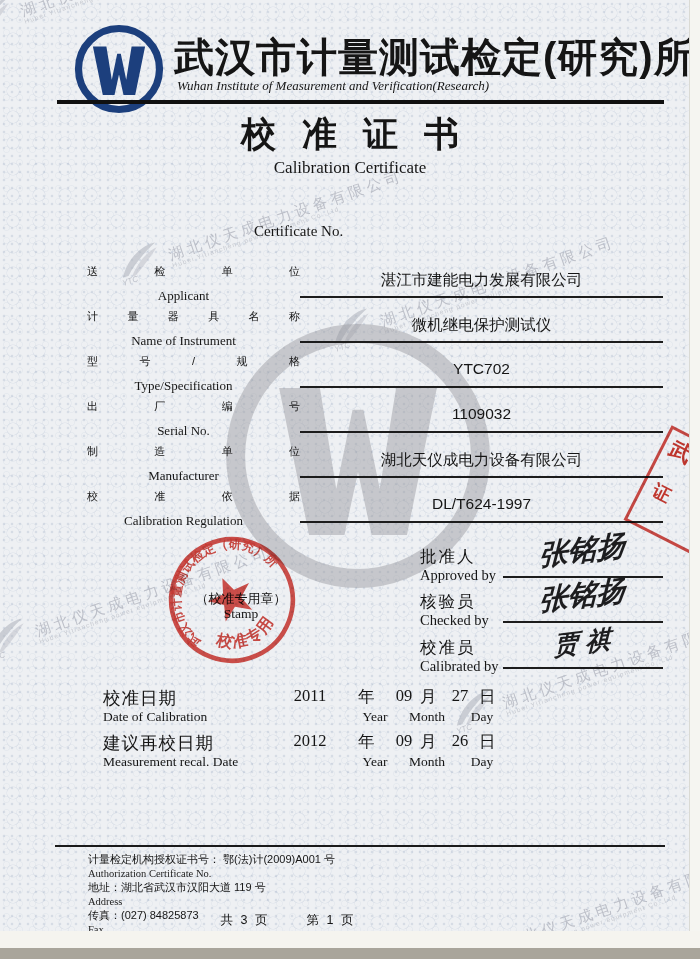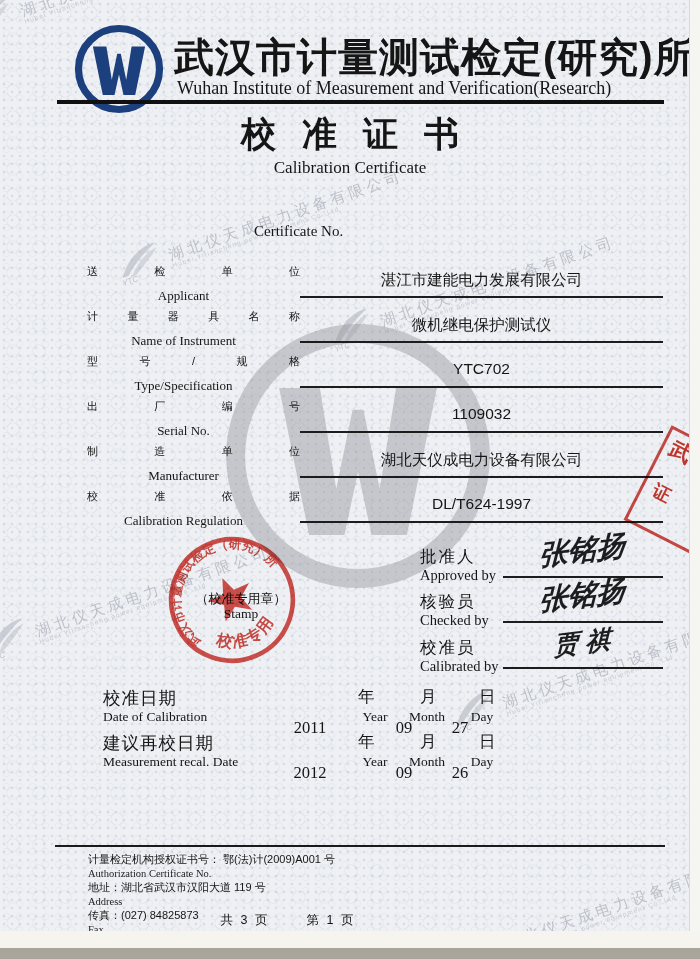--- a/index.html
+++ b/index.html
@@ -14,42 +14,42 @@
   .abs{position:absolute;}
   .serif{font-family:"Liberation Serif",serif;}
   
   .wm{position:absolute;display:flex;align-items:flex-end;gap:7px;transform:rotate(-19deg);
       transform-origin:0 50%;color:#b2b5bf;opacity:.8;z-index:1;white-space:nowrap;}
   .wm .wm-cn{font-size:15px;letter-spacing:4px;line-height:15px;}
   .wm .wm-en{font-size:6.5px;letter-spacing:1.2px;line-height:8px;color:#bdc0c8;}
   .swoosh{width:46px;height:36px;flex:0 0 auto;}
   
   .inst-cn{left:174px;top:30px;font-size:40px;font-weight:600;letter-spacing:1px;white-space:nowrap;}
-  .inst-en{left:177px;top:78px;font-size:18px;white-space:nowrap;}
+  .inst-en{left:177px;top:78px;font-size:13px;white-space:nowrap;font-style:italic;}
   .hrule{left:57px;top:100px;width:607px;height:3.5px;background:#101010;}
   .title-cn{left:0;top:111px;width:700px;text-align:center;font-size:35px;font-weight:700;
             letter-spacing:26px;text-indent:26px;}
   .title-en{left:0;top:158px;width:700px;text-align:center;font-size:17px;}
   .certno{left:262px;top:192px;font-size:16.5px;font-weight:600;letter-spacing:1px;}
   .certno-en{left:254px;top:223px;font-size:15px;}
   
   .fl-cn{left:87px;width:213px;font-size:11px;font-weight:500;text-align:justify;text-align-last:justify;}
   .fl-en{left:77px;width:213px;text-align:center;font-size:13px;}
   .fval{left:300px;width:363px;text-align:center;font-size:15.5px;}
   .fline{left:300px;width:363px;height:1.6px;background:#1c1c1c;}
   
   .al-cn{left:420px;font-size:16.5px;font-weight:500;letter-spacing:2px;}
   .al-en{left:420px;font-size:14.5px;}
   .aline{left:503px;width:160px;height:1.5px;background:#1c1c1c;}
   .sig{left:498px;width:168px;text-align:center;font-size:29px;font-weight:700;font-style:italic;
        transform:rotate(-7deg) skewX(-8deg);color:#1d1d1f;white-space:nowrap;}
   
   .dl-cn{left:103px;font-size:17.5px;font-weight:500;letter-spacing:1px;}
   .dl-en{left:103px;font-size:13.5px;}
-  .dnum{text-align:center;font-size:16.5px;margin-top:32px;}
+  .dnum{text-align:center;font-size:16.5px;}
   .dunit{font-size:16.5px;font-weight:500;}
   .den{text-align:center;font-size:13.5px;}
   
   .f-cn{font-size:11px;font-weight:500;line-height:15px;white-space:nowrap;}
   .f-en{font-family:"Liberation Serif",serif;font-size:10.5px;line-height:13px;color:#222;}
   .pageinfo{left:0;top:912px;width:576px;text-align:center;font-size:12.5px;font-weight:500;letter-spacing:2px;}
   .z2{z-index:2;}
   
   .round-stamp{left:166px;top:534px;width:132px;height:132px;transform:rotate(-24deg);
                z-index:3;mix-blend-mode:multiply;opacity:.93;}

